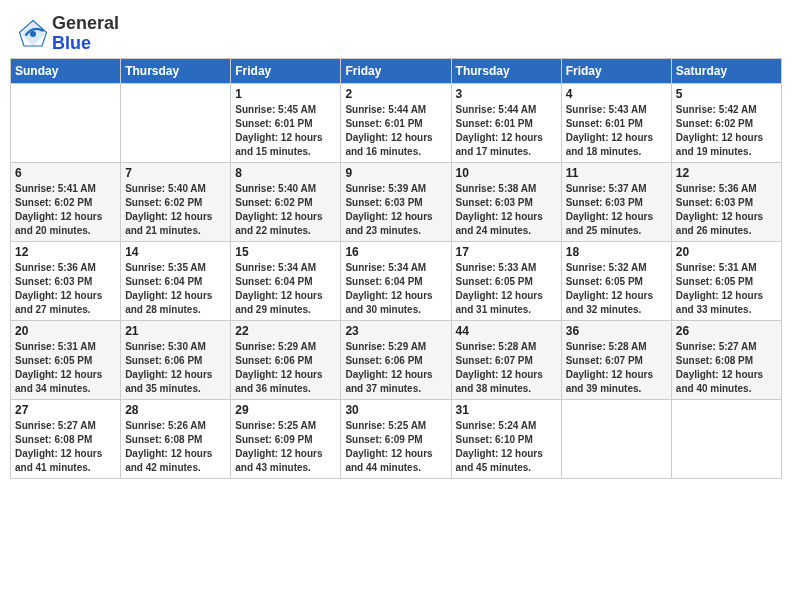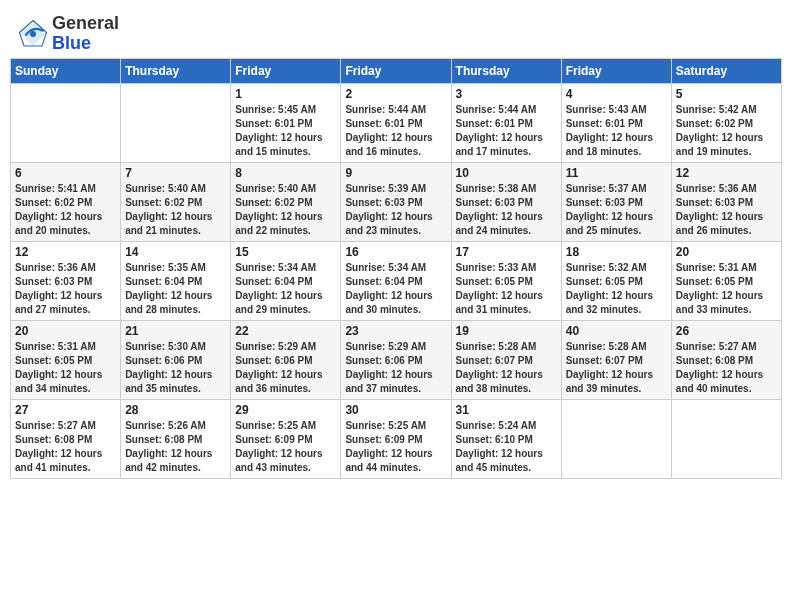--- a/index.html
+++ b/index.html
@@ -211,25 +211,25 @@
         </td>
         <td>
           <div class="day-number">22</div>
           <div class="day-info">Sunrise: 5:29 AM<br>Sunset: 6:06 PM<br>Daylight: 12 hours and 36 minutes.</div>
         </td>
         <td>
           <div class="day-number">23</div>
           <div class="day-info">Sunrise: 5:29 AM<br>Sunset: 6:06 PM<br>Daylight: 12 hours and 37 minutes.</div>
         </td>
         <td>
-          <div class="day-number">19</div>
+          <div class="day-number">44</div>
           <div class="day-info">Sunrise: 5:28 AM<br>Sunset: 6:07 PM<br>Daylight: 12 hours and 38 minutes.</div>
         </td>
         <td>
-          <div class="day-number">40</div>
+          <div class="day-number">36</div>
           <div class="day-info">Sunrise: 5:28 AM<br>Sunset: 6:07 PM<br>Daylight: 12 hours and 39 minutes.</div>
         </td>
         <td>
           <div class="day-number">26</div>
           <div class="day-info">Sunrise: 5:27 AM<br>Sunset: 6:08 PM<br>Daylight: 12 hours and 40 minutes.</div>
         </td>
       </tr>
       <tr>
         <td>
           <div class="day-number">27</div>

